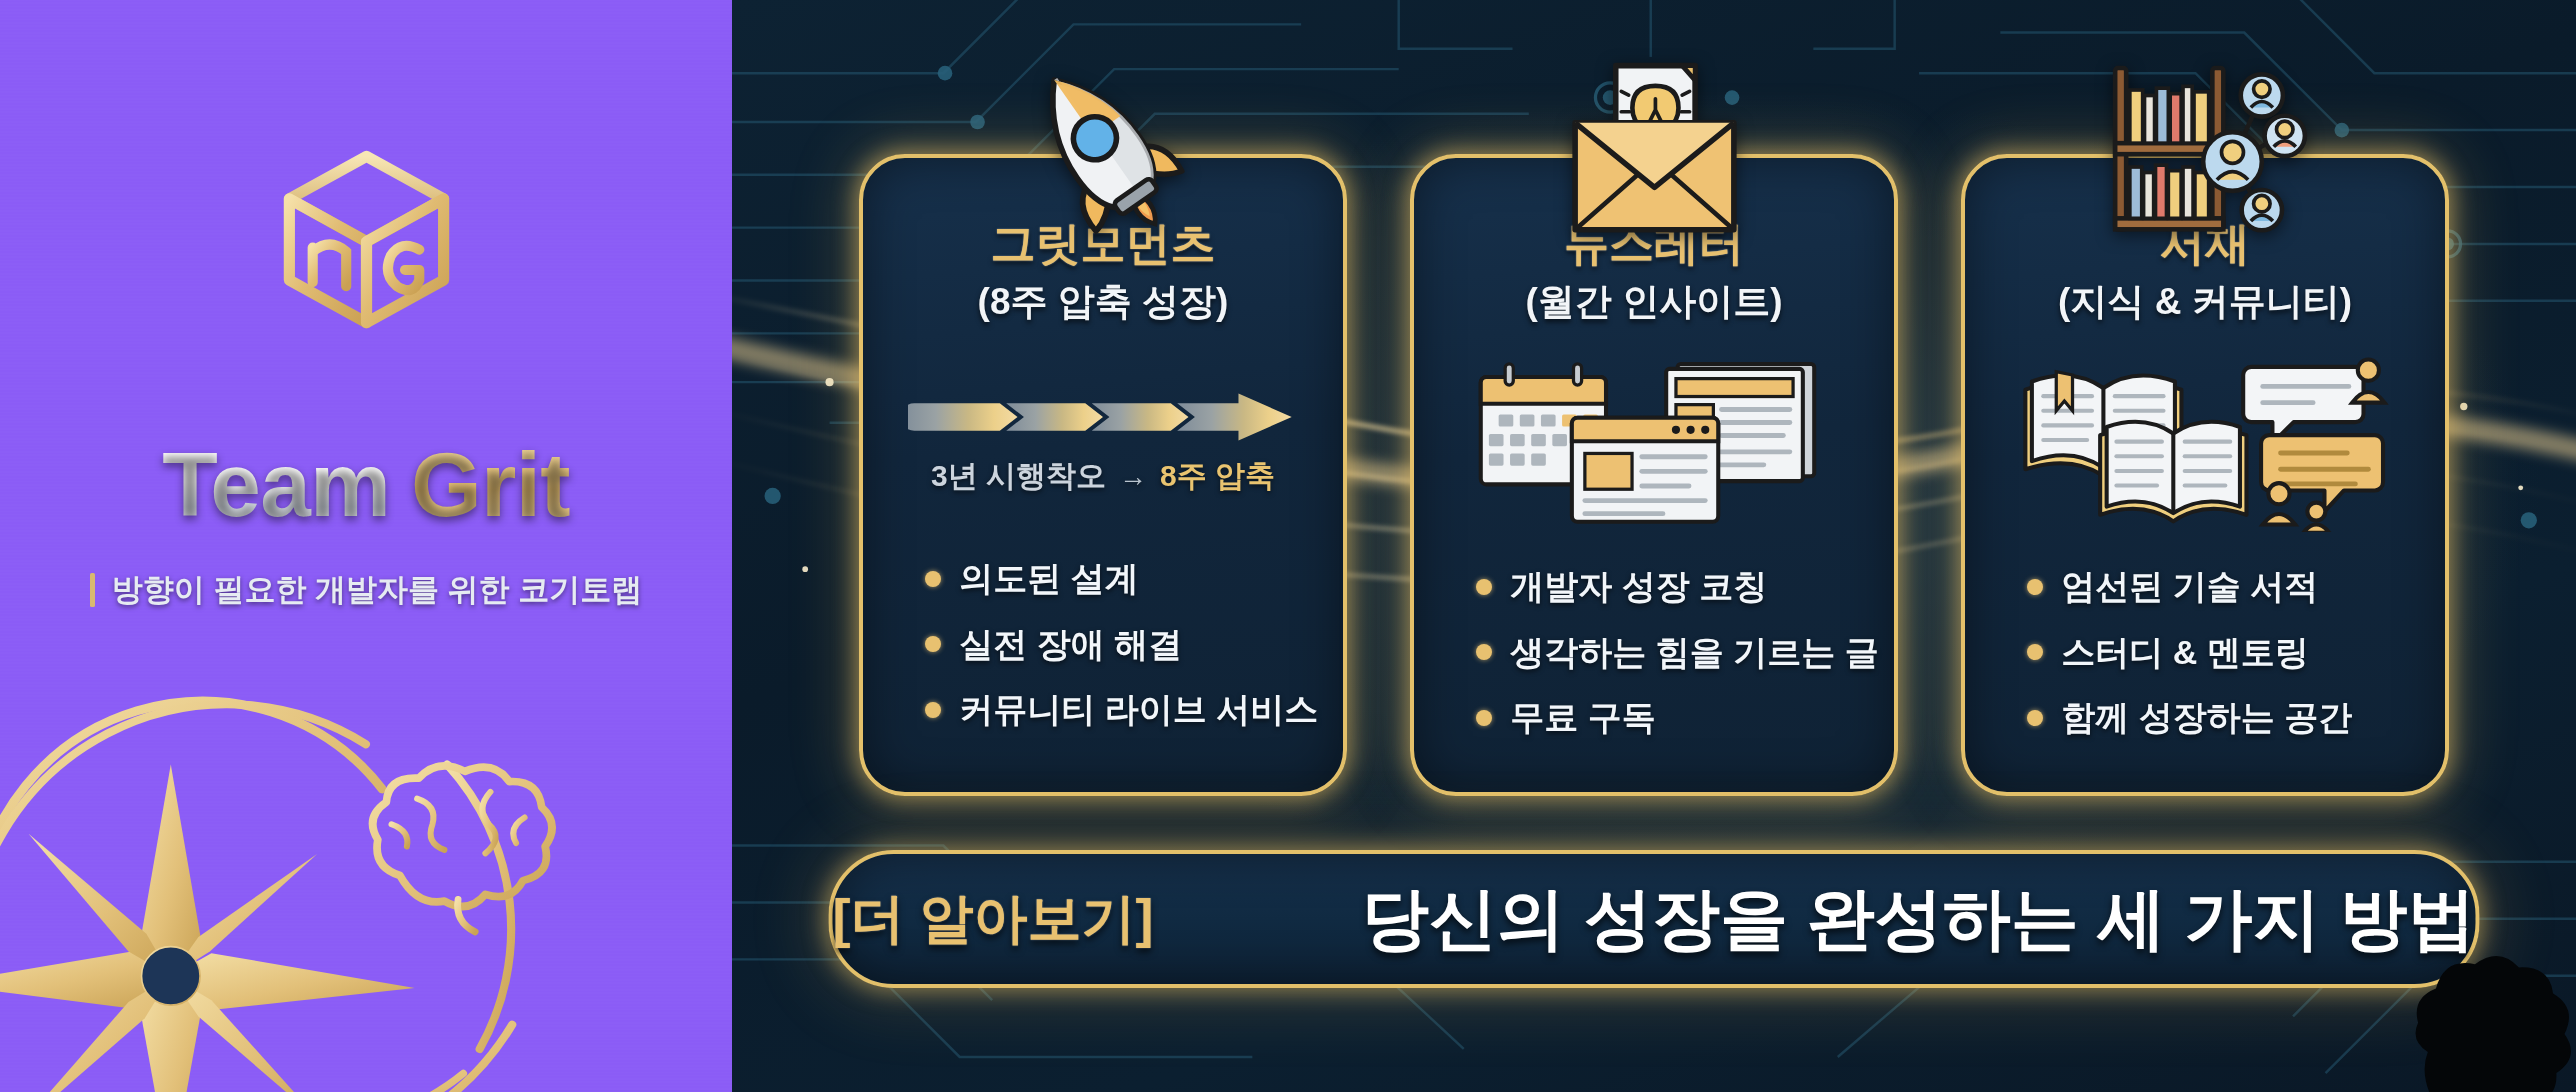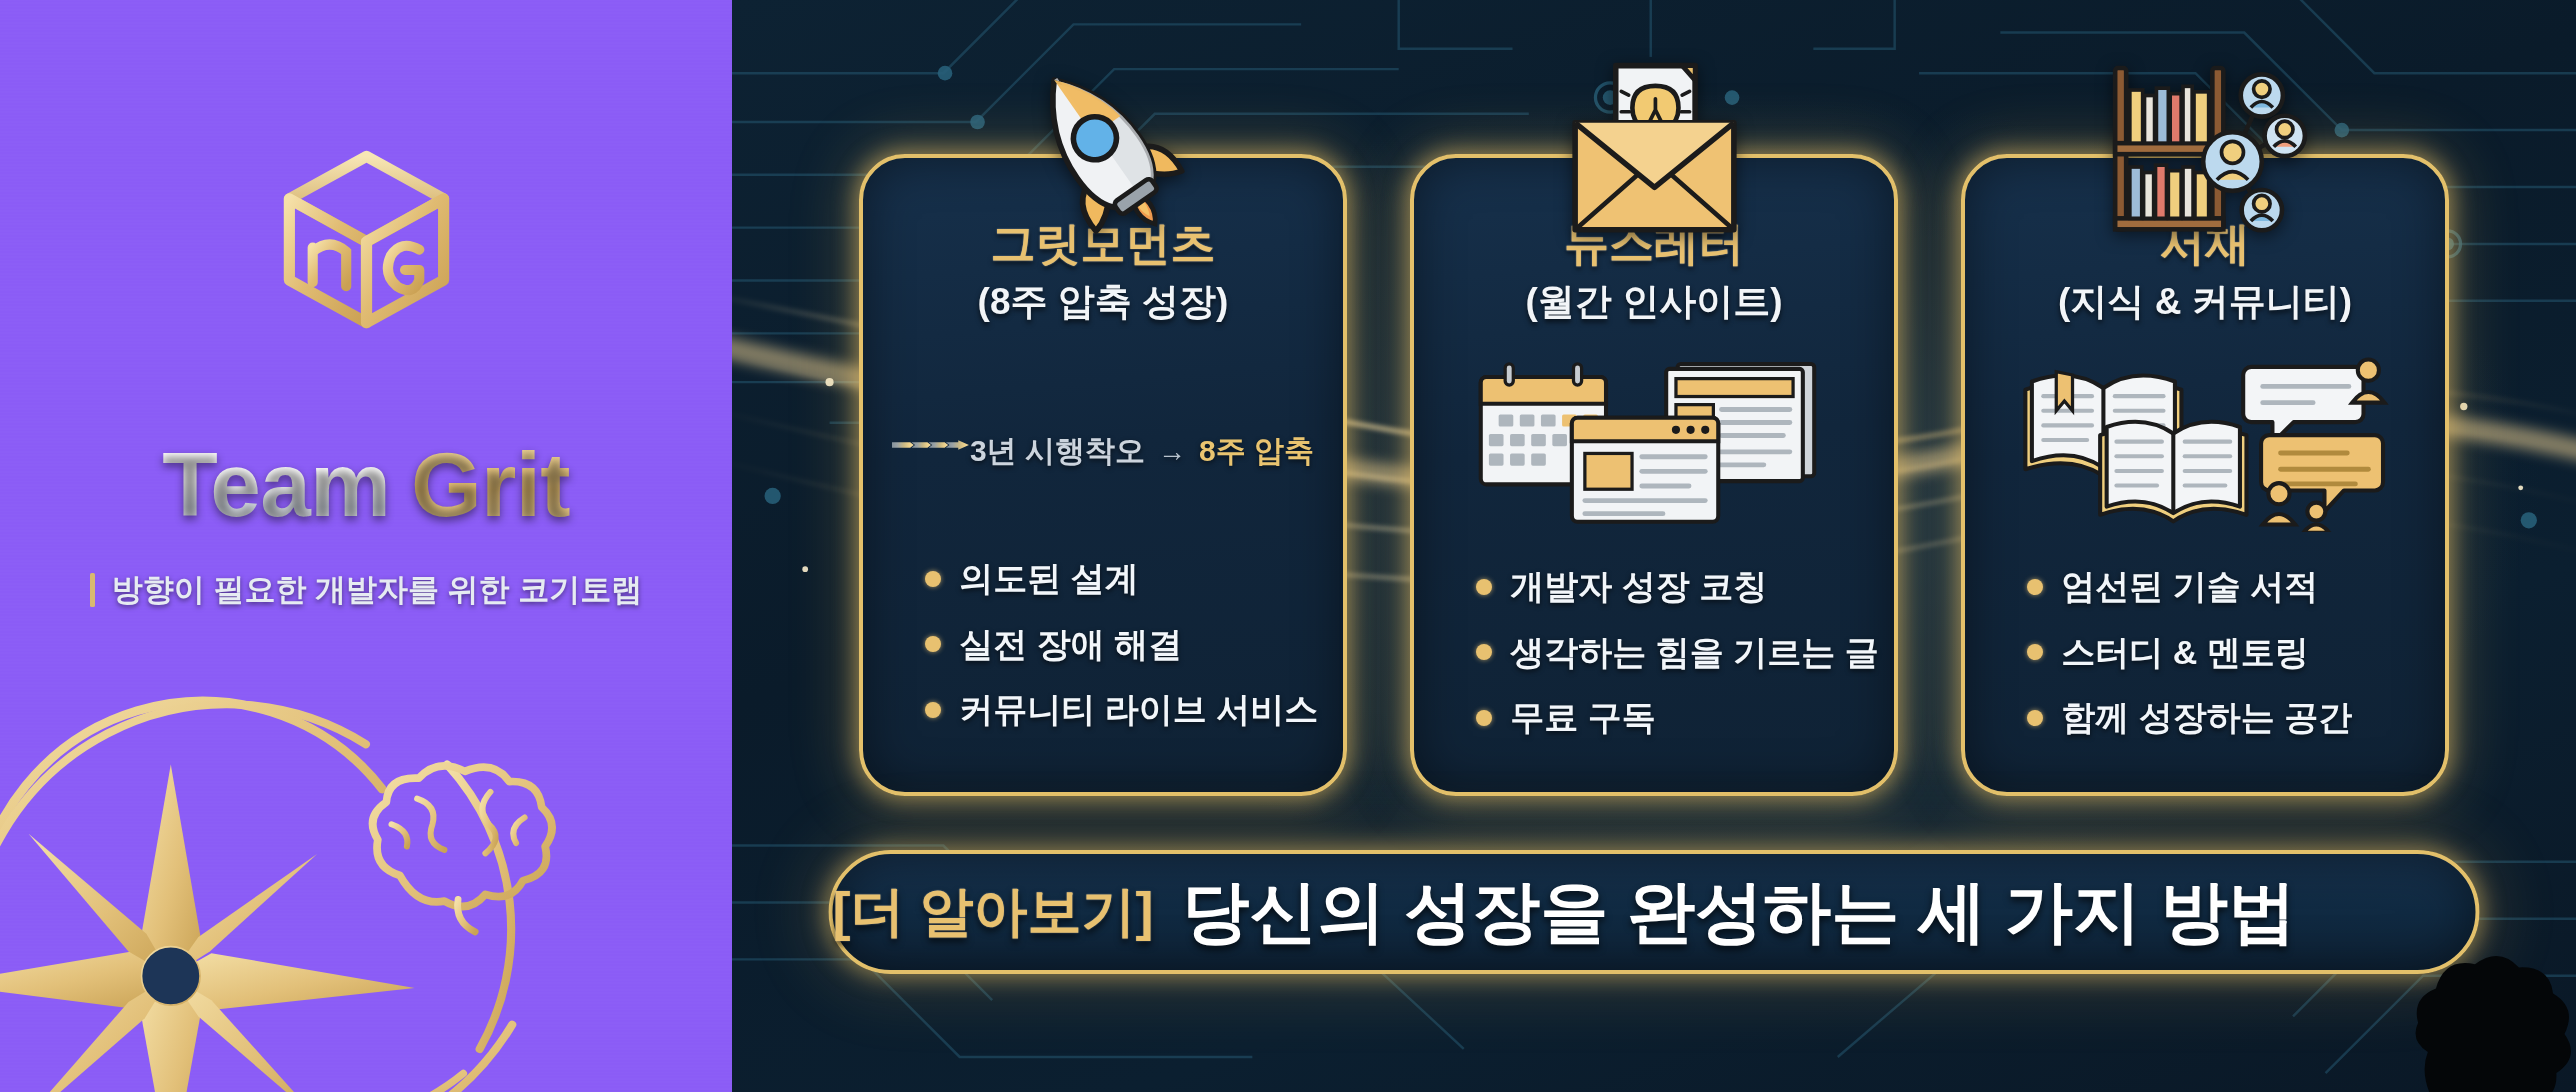--- a/index.html
+++ b/index.html
@@ -90,21 +90,21 @@
     color:#e8c170;
     text-shadow:0 0 1.6px rgba(255,255,255,.55), 0 3.3px 5.7px rgba(0,0,0,.6);
     white-space:nowrap;
   }
   .card-sub{
     margin-top:9.8px; text-align:center; font-size:37px; font-weight:bold;
     color:#f2f5f8; text-shadow:0 3.3px 5.7px rgba(0,0,0,.65);
     white-space:nowrap;
   }
   .card-mid{ margin-top:28px; height:179px; display:flex; align-items:center; justify-content:center; }
-  .card-mid.arrowmid{ height:163px; justify-content:center; margin-top:36px; }
+  .card-mid.arrowmid{ flex-direction:column; height:163px; justify-content:center; margin-top:36px; }
   .arrow-graphic{ width:390px; height:50px; display:block; }
   .arrow-caption{
     margin-top:14.6px; font-size:30px; font-weight:bold; white-space:nowrap;
     display:flex; align-items:center; gap:13px;
     text-shadow:0 2.4px 4.9px rgba(0,0,0,.6);
   }
   .cap-gray{ color:#ccd4dd; }
   .cap-arrow{ color:#b9c4cf; font-size:28px; }
   .cap-gold{ color:#e9c470; }
 
@@ -117,28 +117,28 @@
   }
   .dot{
     flex:0 0 auto; width:16.3px; height:16.3px; border-radius:50%;
     background:#e8c170; margin-top:14.6px;
     box-shadow:0 0 4.9px rgba(232,193,112,.7);
   }
 
   
   .cta{
     position:absolute; left:50%; transform:translateX(-50%);
-    top:850px; width:1651px; height:124px; z-index:7;
+    top:850px; width:1651px; height:138px; z-index:7;
     border:4.9px solid #e3c06a; border-radius:65px;
     background:linear-gradient(180deg,#16304b 0%,#102a42 50%,#0e2236 100%);
     box-shadow:
       0 0 21px 4.1px rgba(230,190,100,.5),
       0 0 65px 16.3px rgba(222,180,90,.18),
       inset 0 0 49px rgba(0,0,0,.45);
-    display:flex; align-items:center; justify-content:flex-start; gap:28px;
+    display:flex; align-items:center; justify-content:space-between; gap:28px;
   }
   .cta-label{
     font-size:54px; font-weight:bold; color:#e8c170; white-space:nowrap;
     text-shadow:0 0 1.6px rgba(255,255,255,.4), 0 4.1px 7.3px rgba(0,0,0,.7);
   }
   .cta-text{
     font-size:68px; font-weight:bold; color:#ffffff; white-space:nowrap;
     text-shadow:0 4.1px 7.3px rgba(0,0,0,.7);
   }
 

